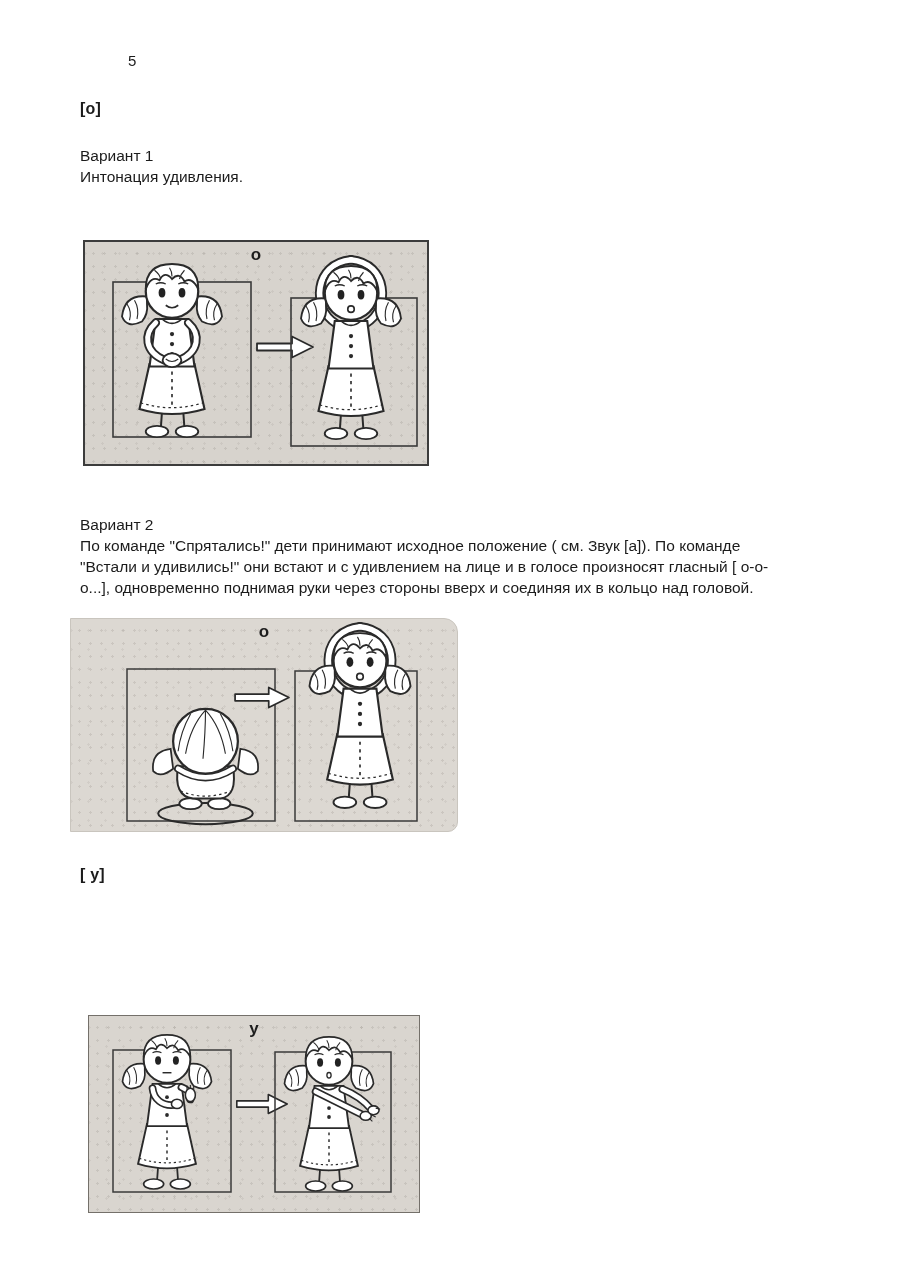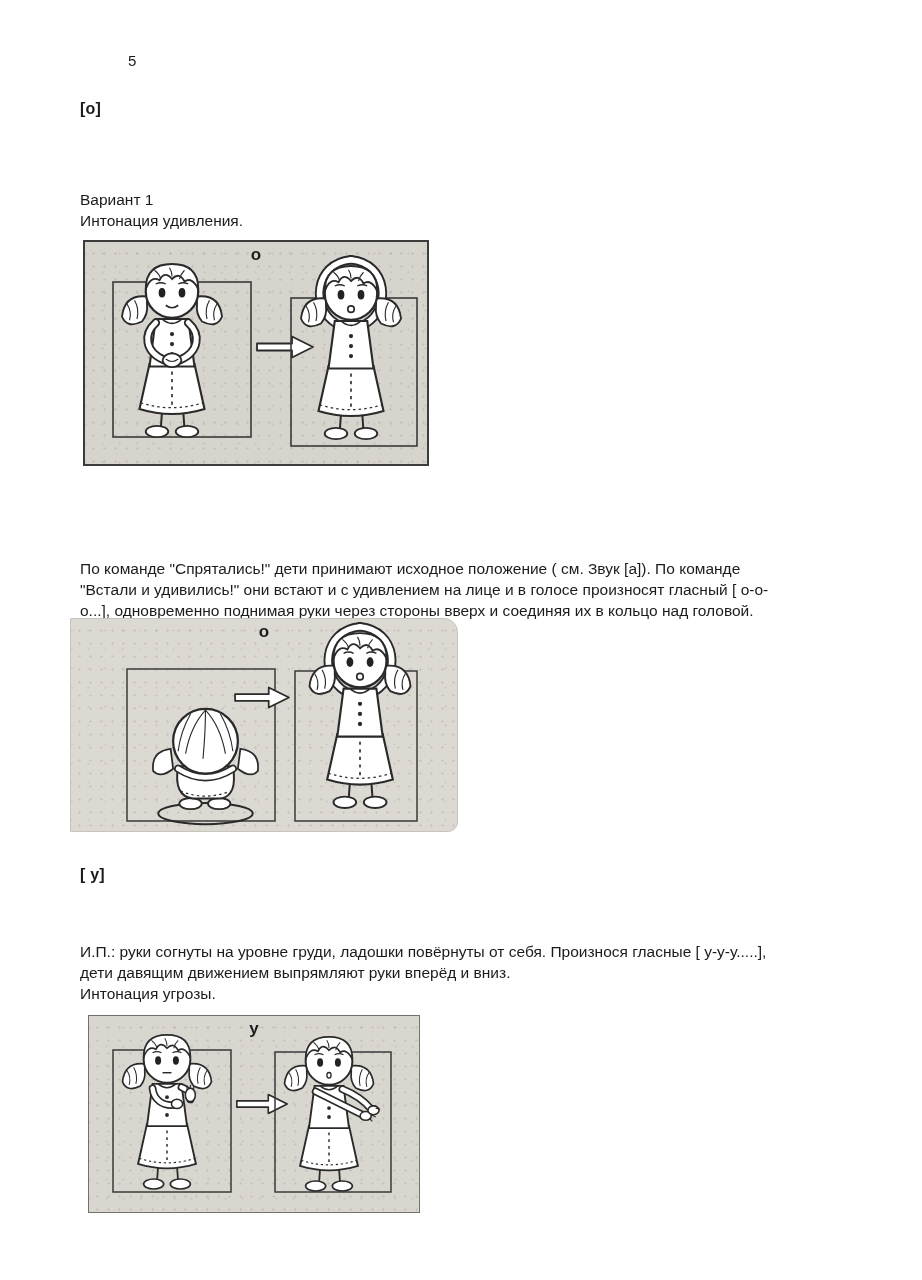--- a/index.html
+++ b/index.html
@@ -2,21 +2,21 @@
 <html><head>
 <meta charset="utf-8">
 <style>
   html,body{margin:0;padding:0;background:#ffffff;}
   .page{
     position:relative;width:922px;height:1280px;background:#ffffff;
     font-family:"Liberation Sans",sans-serif;color:#1b1b1b;overflow:hidden;
   }
   .page-number{position:absolute;left:128px;top:52px;font-size:15px;}
   .sound-heading{position:absolute;left:80px;font-size:16px;font-weight:700;letter-spacing:.2px;}
-  .text-block{position:absolute;left:80px;width:815px;font-size:15.5px;line-height:21px;margin-top:44px;}
+  .text-block{position:absolute;left:80px;width:815px;font-size:15.5px;line-height:21px;}
   .variant-label{font-size:15.5px;line-height:21px;}
   .body-text{white-space:pre-line;}
   .note-text{line-height:21px;}
   .figure{
     position:absolute;
     background-image:
       radial-gradient(rgba(110,104,96,.16) 1px, transparent 1.3px),
       radial-gradient(rgba(110,104,96,.10) 1px, transparent 1.3px);
     background-size:11px 13px,17px 19px;
     background-position:3px 5px,9px 2px;
@@ -140,43 +140,39 @@
       <rect x="28" y="40" width="138" height="155" fill="none" stroke="#3a3a3a" stroke-width="1.6"></rect>
       <use href="#girl-hands-front" x="12" y="12" width="150" height="200"></use>
       <use href="#arrow-right" x="170" y="92" width="60" height="26"></use>
       <rect x="206" y="56" width="126" height="148" fill="none" stroke="#3a3a3a" stroke-width="1.6"></rect>
       <use href="#girl-arms-ring" x="196" y="14" width="140" height="200"></use>
     </svg>
     <div class="fig-letter">о</div>
   </div>
 
   <div class="text-block" style="top:514px;">
+    <div class="variant-label">Вариант 2</div>
     <div class="body-text">По команде "Спрятались!" дети принимают исходное положение ( см. Звук [а]). По команде
 "Встали и удивились!" они встают и с удивлением на лице и в голосе произносят гласный [ о-о-
 о...], одновременно поднимая руки через стороны вверх и соединяя их в кольцо над головой.</div>
   </div>
 
   <div class="figure" id="fig2">
     <svg class="fig-art" viewBox="0 0 386 212" role="img">
       <rect x="56" y="50" width="148" height="152" fill="none" stroke="#3a3a3a" stroke-width="1.5"></rect>
       <use href="#girl-crouch" x="72" y="70" width="125" height="137"></use>
       <use href="#arrow-right" x="162" y="66" width="58" height="25"></use>
       <rect x="224" y="52" width="122" height="150" fill="none" stroke="#3a3a3a" stroke-width="1.5"></rect>
       <use href="#girl-arms-ring" x="218" y="4" width="142" height="202"></use>
     </svg>
     <div class="fig-letter">о</div>
   </div>
 
   <div class="sound-heading" style="top:866px;">[ у]</div>
 
-  <div class="text-block" style="top:897px;">
-    <div class="body-text">И.П.: руки согнуты на уровне груди, ладошки повёрнуты от себя. Произнося гласные [ у-у-у.....],
-дети давящим движением выпрямляют руки вперёд и вниз.</div>
-    <div class="note-text">Интонация угрозы.</div>
-  </div>
 
   <div class="figure" id="fig3">
     <svg class="fig-art" viewBox="0 0 330 196" role="img">
       <rect x="24" y="34" width="118" height="142" fill="none" stroke="#3a3a3a" stroke-width="1.5"></rect>
       <use href="#girl-palms-out" x="14" y="10" width="128" height="178"></use>
       <use href="#arrow-right" x="146" y="76" width="54" height="24"></use>
       <rect x="186" y="36" width="116" height="140" fill="none" stroke="#3a3a3a" stroke-width="1.5"></rect>
       <use href="#girl-push-forward" x="176" y="12" width="128" height="178"></use>
     </svg>
     <div class="fig-letter">у</div>

